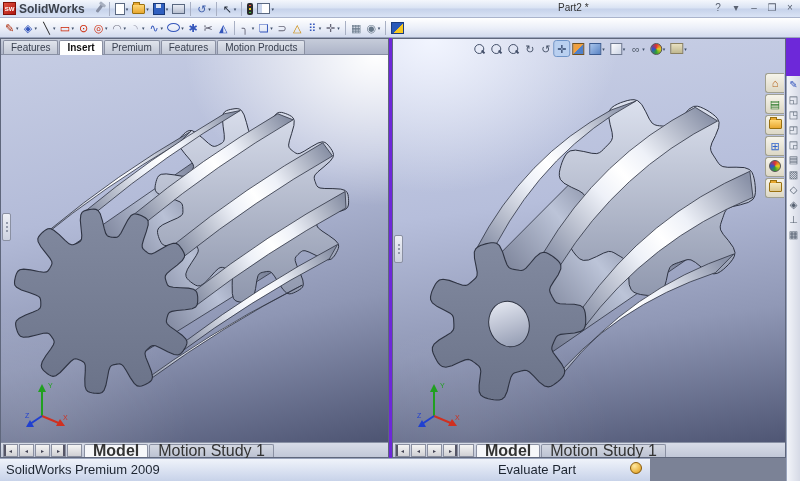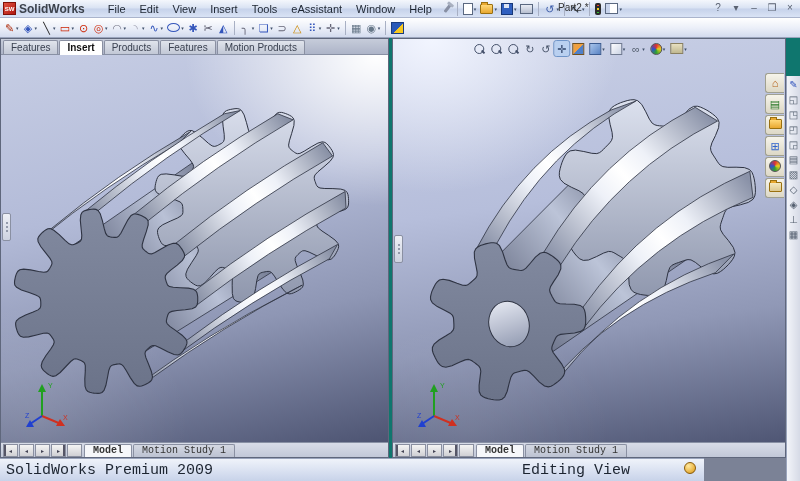--- a/index.html
+++ b/index.html
@@ -62,21 +62,21 @@
   .k-sphere{width:10px;height:10px;border-radius:50%;border:1px solid #555;
      background:conic-gradient(#e03030,#e8d020,#30a030,#3050d0,#e03030);}
   .k-photo{width:11px;height:9px;background:linear-gradient(#e8e0c0,#c0b890);border:1px solid #8a8060;}
   .k-coin{width:10px;height:10px;border-radius:50%;background:radial-gradient(circle at 35% 30%,#ffe9a0,#e8b03c 70%,#a06c10);
      border:1px solid #8a5c0c;display:inline-block;}
   
   .toolbar2{position:absolute;left:0;top:18px;width:800px;height:20px;
     background:linear-gradient(#ffffff,#eaeef8 55%,#d3dbee);
     border-bottom:1px solid #9aa4bc;display:flex;align-items:center;padding-left:2px;box-sizing:border-box;}
   
-  .client{position:absolute;left:0;top:38px;width:800px;height:420px;background:#0f766e;}
+  .client{position:absolute;left:0;top:38px;width:800px;height:420px;background:#6d28d9;}
   .win{position:absolute;top:0;height:420px;background:#c8cede;border:1px solid #5f677c;box-sizing:border-box;
        display:flex;flex-direction:column;}
   .win-left{left:0;width:389px;}
   .win-right{left:392px;width:394px;}
   .cmdtabs{height:15px;background:linear-gradient(#c6ccda,#adb4c8);display:flex;align-items:flex-end;
      padding-left:2px;border-bottom:1px solid #8890a4;}
   .ctab{font-size:10px;color:#3a4150;padding:1px 7px;margin-right:1px;
      background:linear-gradient(#e0e4ec,#c2c8d6);border:1px solid #8a90a2;border-bottom:none;
      border-radius:2px 2px 0 0;line-height:11px;cursor:default;}
   .ctab.active{background:#fff;font-weight:bold;color:#111;position:relative;top:1px;padding-bottom:2px;}
@@ -96,61 +96,51 @@
   .splitter{position:absolute;left:1px;width:7px;height:26px;background:linear-gradient(#eef0f6,#cdd2e0);
      border:1px solid #8a90a2;border-radius:2px;display:flex;flex-direction:column;
      align-items:center;justify-content:center;gap:2px;}
   .splitter i{width:2px;height:2px;background:#7a8296;border-radius:50%;}
   .triad{position:absolute;left:24px;bottom:14px;}
   
   .bstrip{height:14px;background:linear-gradient(#d8dce8,#c2c8d8);display:flex;align-items:flex-end;
      border-top:1px solid #8890a4;padding-left:2px;}
   .nav{width:13px;height:11px;margin-right:1px;background:linear-gradient(#f4f4f4,#d0d0d4);
      border:1px solid #8a8fa0;font-size:6px;color:#445;display:flex;align-items:center;justify-content:center;}
-  .btab{font-size:10px;color:#333;padding:0 8px;line-height:12px;margin-left:1px;
+  .btab{font-size:16px;color:#333;padding:0 8px;line-height:12px;margin-left:1px;
      background:linear-gradient(#d4d8e2,#bcc2d2);border:1px solid #8a90a2;border-bottom:none;
-     border-radius:2px 2px 0 0;cursor:default;font-family:Liberation Mono, monospace;}
+     border-radius:2px 2px 0 0;cursor:default;}
   .btab.active{background:#f6f7fa;font-weight:bold;}
   
   .rtoolbar{position:absolute;left:786px;top:38px;width:14px;height:420px;
      background:linear-gradient(to right,#f2f4f9,#d6dae6);border-left:1px solid #9aa4bc;
      display:flex;flex-direction:column;align-items:center;padding-top:2px;box-sizing:border-box;}
   .rtoolbar .tbi{height:14px;padding:0;margin-bottom:1px;}
   .rtoolbar .gly{font-size:10px;}
   
   .taskpane{position:absolute;right:1px;top:34px;width:19px;display:flex;flex-direction:column;gap:1px;}
   .tptab{height:18px;background:linear-gradient(#f6f4ea,#ddd8c6);border:1px solid #a0a090;
      border-right:none;border-radius:3px 0 0 3px;display:flex;align-items:center;justify-content:center;}
   .tptab .gly{font-size:11px;}
   
-  .statusbar{position:absolute;left:0;top:458px;width:704px;height:23px;
+  .statusbar{position:absolute;left:0;top:458px;width:650px;height:23px;
      background:linear-gradient(#eff3fa,#d2dbee 70%,#c6d1e8);border-top:1px solid #9aa4bc;
-     font-size:15px;color:#1c2430;font-family:Liberation Mono, monospace;}
+     font-size:13px;color:#1c2430;}
   .statusbar .sleft{position:absolute;left:6px;top:3px;}
   .statusbar .sright{position:absolute;right:74px;top:3px;}
   .statusbar .coinpos{position:absolute;right:8px;top:3px;}
 </style>
 </head>
 <body>
 
 <div class="titlebar">
   <div class="logo">
     <span class="logo-cube">SW</span>
     <span class="logo-text">SolidWorks</span>
   </div>
-  <div class="menubar">
-      <span class="menu">File</span>
-      <span class="menu">Edit</span>
-      <span class="menu">View</span>
-      <span class="menu">Insert</span>
-      <span class="menu">Tools</span>
-      <span class="menu">eAssistant</span>
-      <span class="menu">Window</span>
-      <span class="menu">Help</span>
-    </div>
   <div class="menubar" style="margin-left:2px;">
       <span class="tbi">
         <span class="k k-pin"></span>
       </span>
       <span class="sep"></span>
       <span class="tbi">
         <span class="k k-doc"></span>
         <span class="dd">▾</span>
       </span>
       <span class="tbi">
@@ -278,21 +268,21 @@
       <span class="k k-ea"></span>
     </span>
   </div>
 
 <div class="client">
 
   <div class="win win-left">
     <div class="cmdtabs">
         <div class="ctab">Features</div>
         <div class="ctab active">Insert</div>
-        <div class="ctab">Products</div>
+        <div class="ctab">Premium</div>
         <div class="ctab">Features</div>
         <div class="ctab">Motion Products</div>
       </div>
     <div class="viewport vp-left">
       <svg class="gear" id="gear-left" width="387" height="389" viewBox="0 0 387 389">
           <defs>
             <linearGradient id="gLhull" gradientUnits="userSpaceOnUse" x1="104" y1="246" x2="250" y2="150">
               <stop offset="0" stop-color="#5f667e"></stop>
               <stop offset="0.55" stop-color="#b9c1d6"></stop>
               <stop offset="1" stop-color="#5f667e"></stop>
@@ -588,15 +578,15 @@
         <span class="gly" style="color: rgb(85, 96, 112);">⊥</span>
       </span>
       <span class="tbi">
         <span class="gly" style="color: rgb(85, 96, 112);">▦</span>
       </span>
     </div>
 </div>
 
 <div class="statusbar">
   <span class="sleft">SolidWorks Premium 2009</span>
-  <span class="sright">Editing View</span>
+  <span class="sright">Evaluate Part</span>
   <span class="coinpos k-coin"></span>
 </div>
 
 </body></html>

